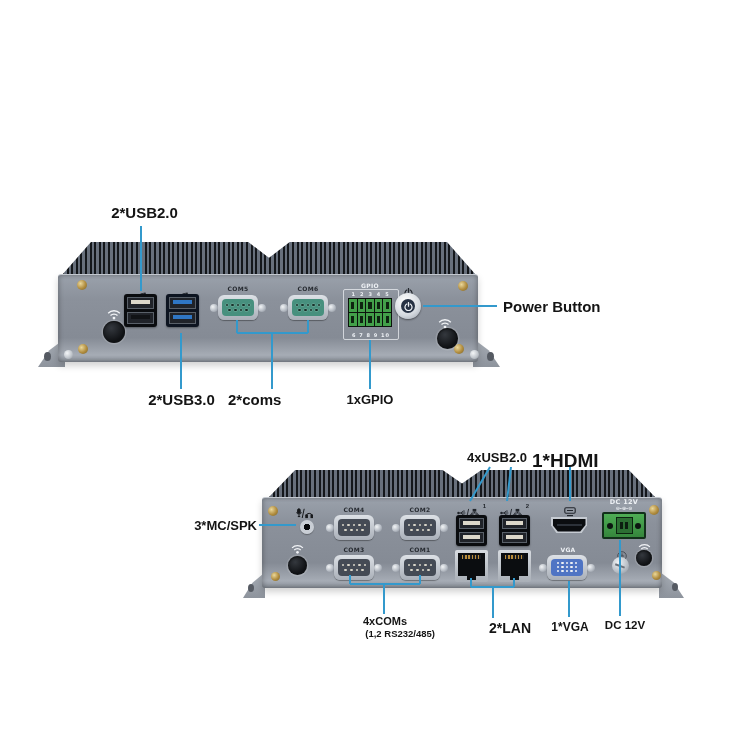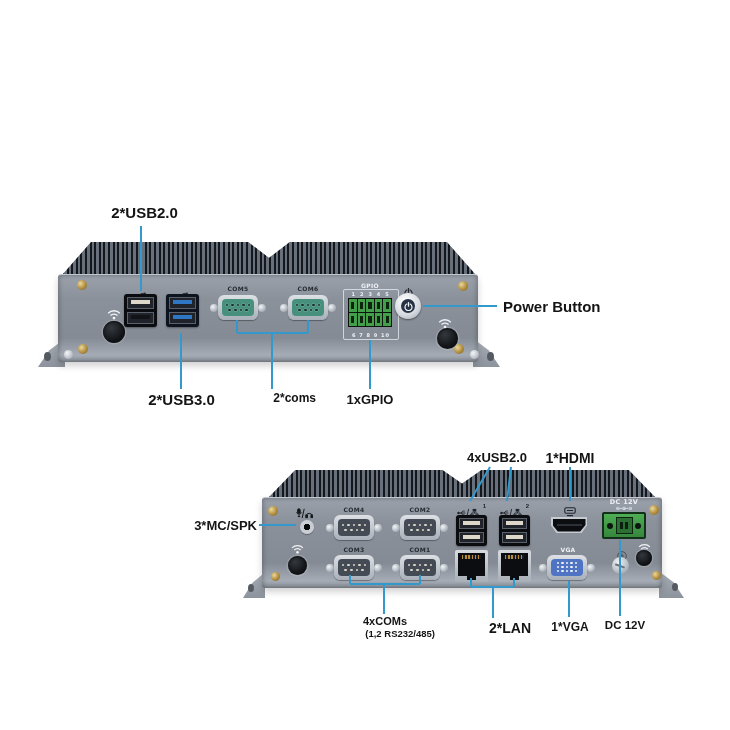--- a/index.html
+++ b/index.html
@@ -530,24 +530,24 @@
     <path d="M259 525 H296"></path>
     <path d="M350 575 V584 M420 575 V584 M350 584 H420 M384 584 V614"></path>
     <path d="M471 578 V587 M514 578 V587 M471 587 H514 M493 587 V618"></path>
     <path d="M569 581 V617"></path>
     <path d="M620 540 V616"></path>
   </svg>
 
   <div class="callout" style="left:97px;top:204px;width:95px;text-align:center;font-size:15px">2*USB2.0</div>
   <div class="callout" style="left:503px;top:298px;font-size:15px">Power Button</div>
   <div class="callout" style="left:134px;top:391px;width:95px;text-align:center;font-size:15px">2*USB3.0</div>
-  <div class="callout" style="left:228px;top:391px;width:88px;text-align:right;font-size:12px">2*coms</div>
+  <div class="callout" style="left:228px;top:391px;width:88px;text-align:left;font-size:15px">2*coms</div>
   <div class="callout" style="left:332px;top:392px;width:76px;text-align:center;font-size:13px">1xGPIO</div>
 
   <div class="callout" style="left:456px;top:450px;width:82px;text-align:center;font-size:13px">4xUSB2.0</div>
-  <div class="callout" style="left:532px;top:450px;width:76px;text-align:center;font-size:14px">1*HDMI</div>
+  <div class="callout" style="left:532px;top:450px;width:76px;text-align:left;font-size:19px">1*HDMI</div>
   <div class="callout" style="left:183px;top:518px;width:74px;text-align:right;font-size:13px">3*MC/SPK</div>
   <div class="callout" style="left:347px;top:615px;width:76px;text-align:center;font-size:11px">4xCOMs</div>
   <div class="callout" style="left:335px;top:628px;width:100px;text-align:right;font-size:9.5px">(1,2 RS232/485)</div>
   <div class="callout" style="left:455px;top:620px;width:76px;text-align:right;font-size:14px">2*LAN</div>
   <div class="callout" style="left:532px;top:620px;width:76px;text-align:center;font-size:12px">1*VGA</div>
   <div class="callout" style="left:597px;top:619px;width:56px;text-align:center;font-size:11.5px">DC 12V</div>
 </div>
 
 </body></html>

